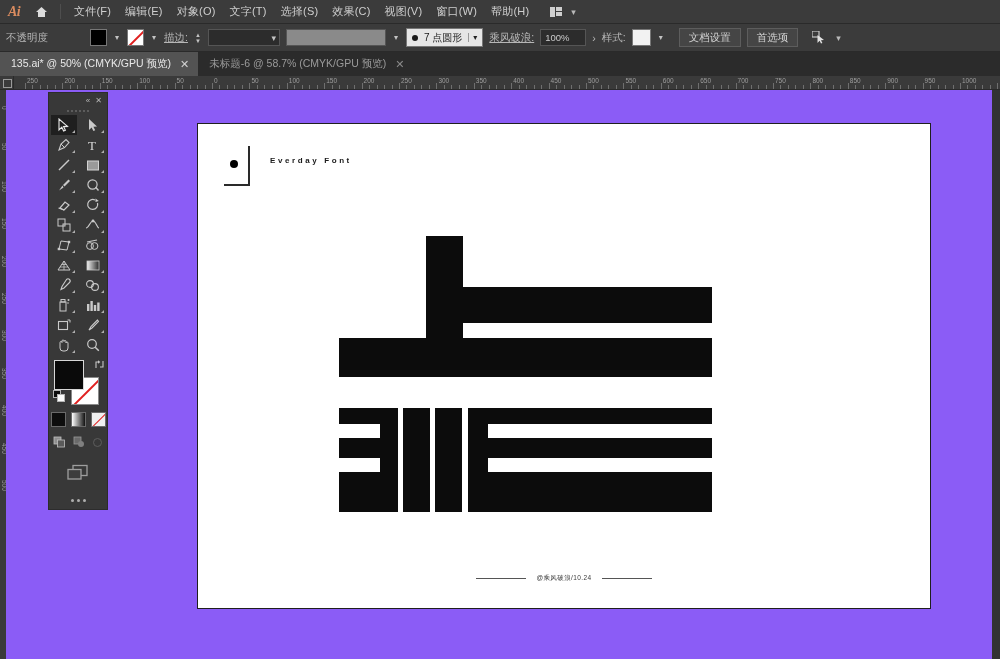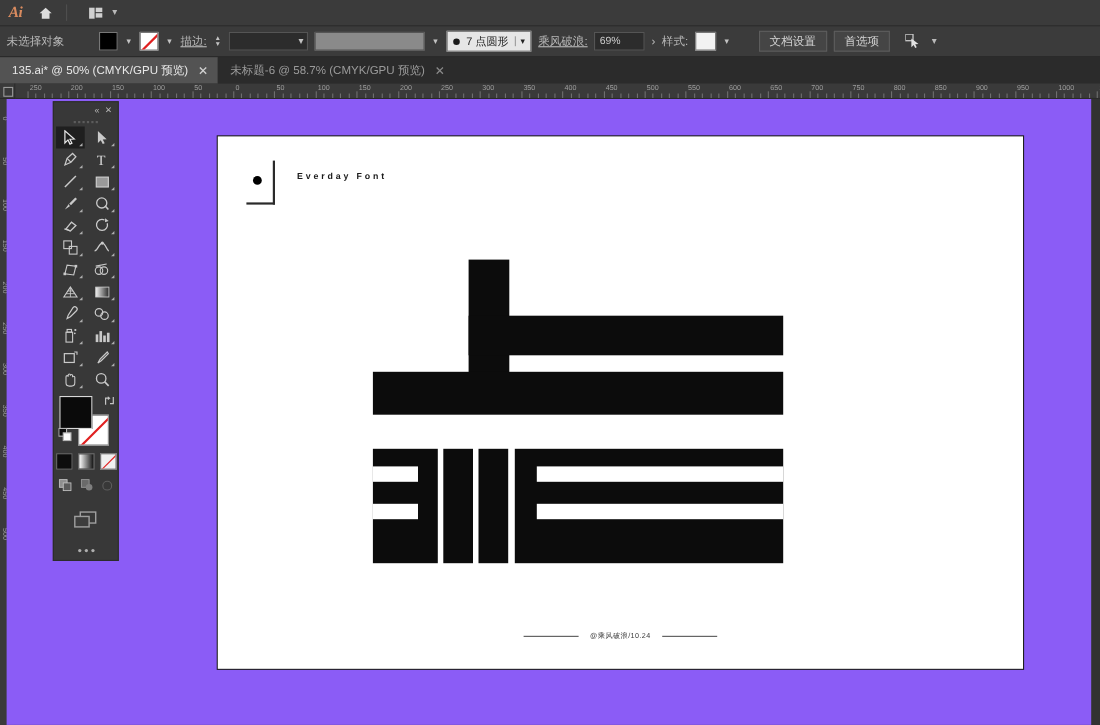--- a/index.html
+++ b/index.html
@@ -238,34 +238,45 @@
 <div id="app">
 
   <div class="menubar">
     <div class="ai-logo">Ai</div>
     <div class="home-icon">
       <svg width="13" height="12" viewBox="0 0 13 12">
           <path d="M6.5 1 L12 6 H10 V11 H3 V6 H1 Z" fill="#dcdcdc"></path>
         </svg>
     </div>
     <div class="menu-sep"></div>
+    <div class="menu-items">
+      <div class="menu-item">文件(F)</div>
+      <div class="menu-item">编辑(E)</div>
+      <div class="menu-item">对象(O)</div>
+      <div class="menu-item">文字(T)</div>
+      <div class="menu-item">选择(S)</div>
+      <div class="menu-item">效果(C)</div>
+      <div class="menu-item">视图(V)</div>
+      <div class="menu-item">窗口(W)</div>
+      <div class="menu-item">帮助(H)</div>
+    </div>
     <div style="margin-left:14px;display:flex;align-items:center;gap:4px;">
       <div class="arrange-icon">
         <i style="width:5px;height:10px;"></i>
         <span style="display:flex;flex-direction:column;gap:1px;">
           <i style="width:6px;height:4px;"></i>
             <i style="width:6px;height:4px;"></i>
         </span>
       </div>
       <div class="chev">▾</div>
     </div>
   </div>
 
   <div class="controlbar">
-    <div class="cb-label" style="width:78px;">未选择对象</div>
+    <div class="cb-label" style="width:78px;">不透明度</div>
 
     <div class="swatch-fill"></div>
     <div class="mini-chev">▾</div>
 
     <div class="swatch-stroke"></div>
     <div class="mini-chev">▾</div>
 
     <div class="cb-label underline">描边:</div>
     <div class="stepper">▲<br>▼</div>
     <div class="cb-dropdown dark-wide">
@@ -275,28 +286,28 @@
     <div class="cb-profile"></div>
     <div class="mini-chev">▾</div>
 
     <div class="brush-box">
       <span class="brush-dot"></span>
       <span>7 点圆形</span>
       <span class="brush-chev">▾</span>
     </div>
 
     <div class="cb-label underline">乘风破浪:</div>
-    <div class="opacity-field">69%</div>
+    <div class="opacity-field">100%</div>
     <div class="cb-label">›</div>
 
     <div class="cb-label">样式:</div>
     <div class="style-swatch"></div>
     <div class="mini-chev">▾</div>
 
-    <div class="cb-button" style="margin-left:19px;">文档设置</div>
+    <div class="cb-button" style="margin-left:8px;">文档设置</div>
     <div class="cb-button">首选项</div>
 
     <div class="cursor-icon" style="margin-left:8px;">
       <svg width="13" height="13" viewBox="0 0 13 13">
         <rect x="0" y="0" width="7" height="6" fill="none" stroke="#c8c8c8" stroke-width="1.2"></rect>
         <path d="M5.5 4 L5.5 12 L7.6 9.8 L9 12.6 L10.4 11.9 L9 9.2 L12 9 Z" fill="#e2e2e2"></path>
       </svg>
     </div>
     <div class="chev">▾</div>
   </div>

